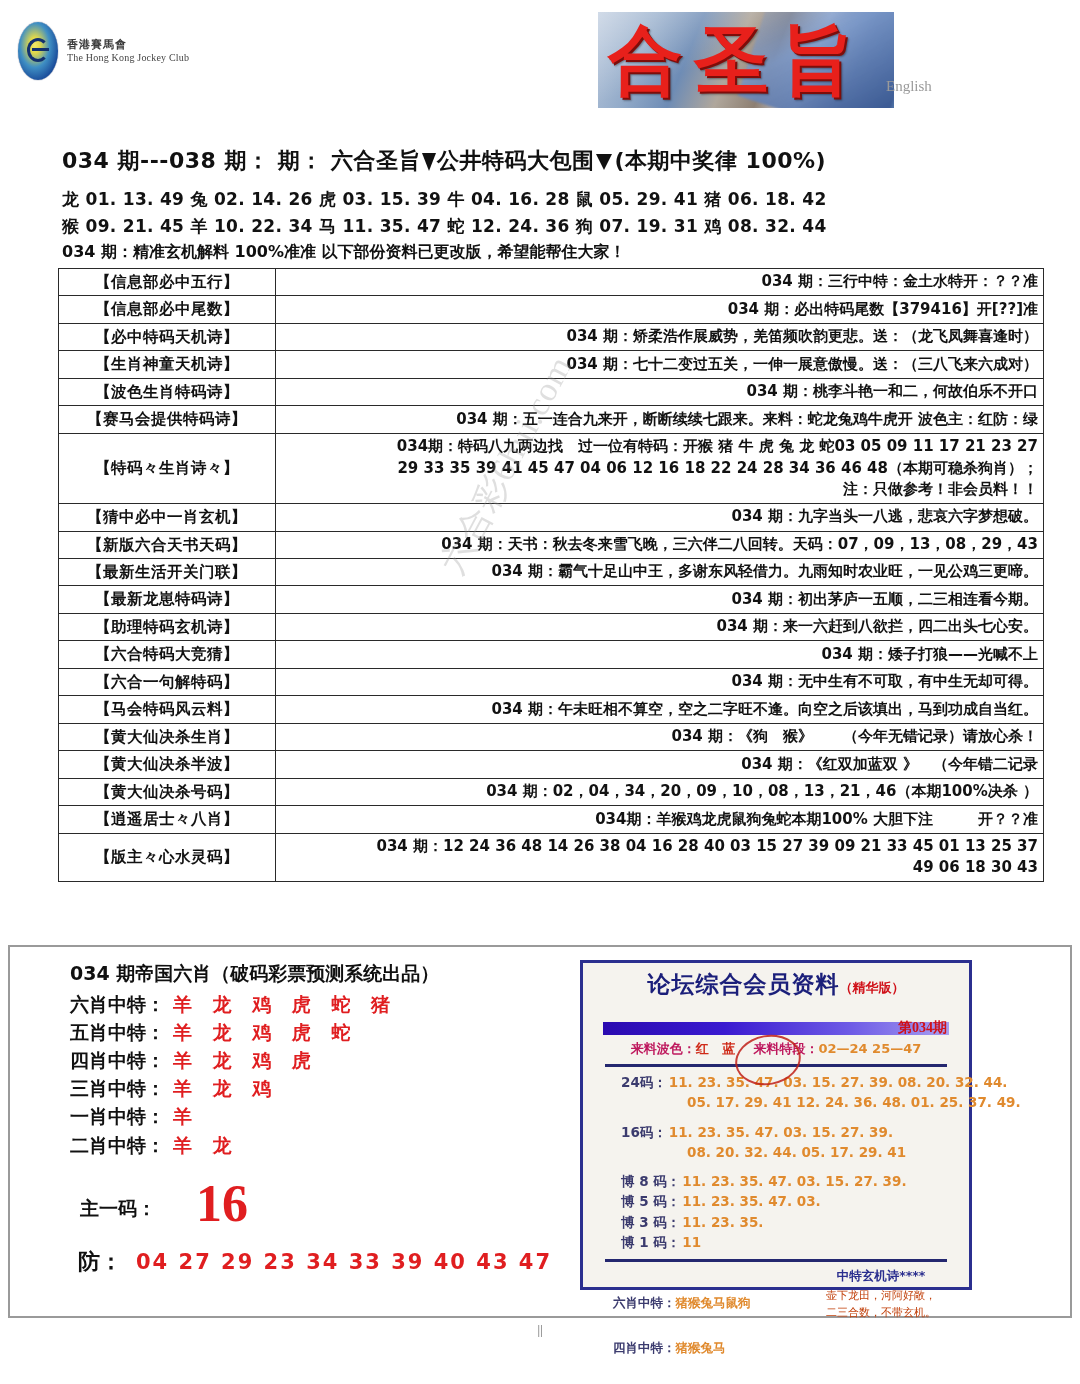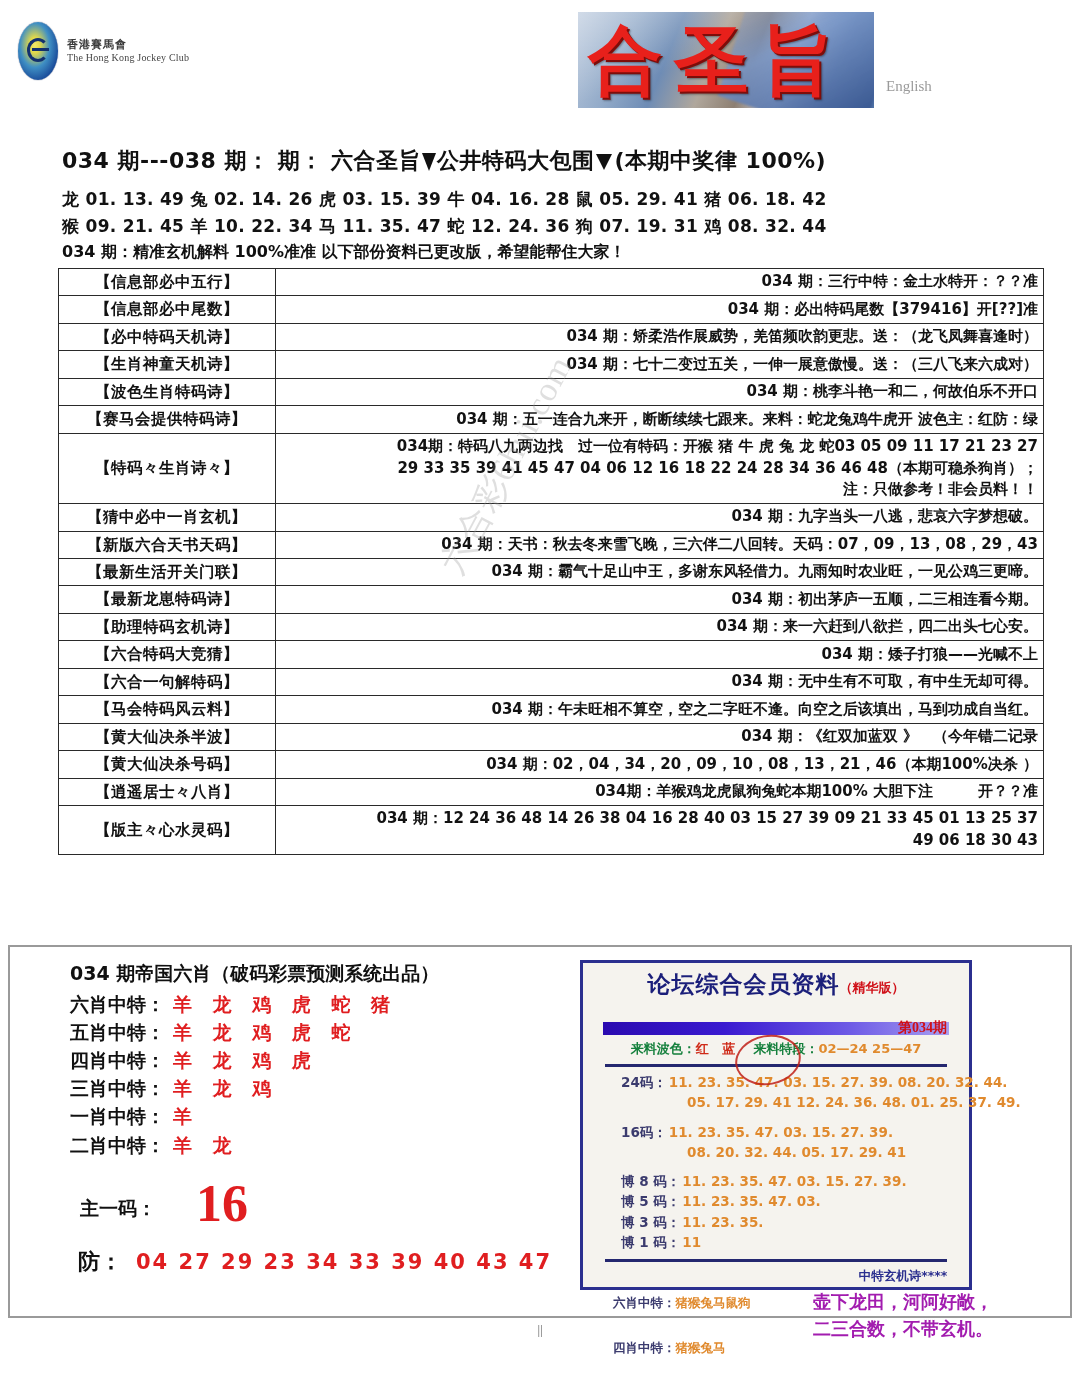--- a/index.html
+++ b/index.html
@@ -72,21 +72,21 @@
   }
   .hkjc-en {
     font-size: 10px;
     color: #444;
     font-family: "Liberation Serif", serif;
     letter-spacing: 0.2px;
   }
 
   .title-banner {
     position: absolute;
-    left: 578px;
+    left: 598px;
     top: 12px;
     width: 296px;
     height: 96px;
     background:
       linear-gradient(160deg, rgba(255,255,255,0.35) 0%, rgba(255,255,255,0) 45%),
       linear-gradient(112deg, #b9c8dc 0%, #93abc9 18%, #6e8cb5 32%, #b0a79c 46%, #8d7f72 58%, #cfd6e2 70%, #6f8cb6 84%, #4f73a6 100%);
     overflow: hidden;
   }
   .title-banner::before {
     content: "";
@@ -350,21 +350,21 @@
   }
   .ic-row-wave {
     margin-top: 5px;
     text-align: center;
     font-size: 13px;
     font-weight: bold;
     color: #3b3b6e;
     white-space: nowrap;
     position: relative;
   }
-  .ic-row-wave .lbl { color: #15803d; }
+  .ic-row-wave .lbl { color: #be185d; }
   .ic-red { color: #cf2a18; }
   .ic-orange { color: #e08a2e; }
   .circle-mark {
     position: absolute;
     left: 132px;
     top: -5px;
     width: 62px;
     height: 46px;
     border: 2px solid #c02018;
     border-radius: 50%;
@@ -408,23 +408,23 @@
   }
   .ic-small .zodi { color: #e08a2e; }
   .ic-poem-head {
     font-size: 12.5px;
     font-weight: bold;
     color: #2b2f8f;
     white-space: nowrap;
     margin-bottom: 3px;
   }
   .ic-poem {
-    font-size: 18px;
-    font-weight: bold;
-    color: #a21caf;
+    font-size: 11px;
+    font-weight: normal;
+    color: #c2410c;
     white-space: nowrap;
     line-height: 1.5;
   }
 
   .page-footer {
     position: absolute;
     left: 0;
     top: 1322px;
     width: 1080px;
     text-align: center;
@@ -529,20 +529,24 @@
         <td class="label">【六合特码大竞猜】</td>
         <td class="content"><span>034 期：</span><span>矮子打狼——光喊不上</span></td>
       </tr>
       <tr>
         <td class="label">【六合一句解特码】</td>
         <td class="content"><span>034 期：</span><span>无中生有不可取，有中生无却可得。</span></td>
       </tr>
       <tr>
         <td class="label">【马会特码风云料】</td>
         <td class="content"><span>034 期：</span><span>午未旺相不算空，空之二字旺不逢。向空之后该填出，马到功成自当红。</span></td>
+      </tr>
+      <tr>
+        <td class="label">【黄大仙决杀生肖】</td>
+        <td class="content"><span>034 期：</span><span>《狗　猴》　　（今年无错记录）请放心杀！</span></td>
       </tr>
       <tr>
         <td class="label">【黄大仙决杀半波】</td>
         <td class="content"><span>034 期：</span><span>《红双加蓝双 》　（今年错二记录</span></td>
       </tr>
       <tr>
         <td class="label">【黄大仙决杀号码】</td>
         <td class="content"><span>034 期：</span><span>02，04，34，20，09，10，08，13，21，46（本期100%决杀 ）</span></td>
       </tr>
       <tr>

